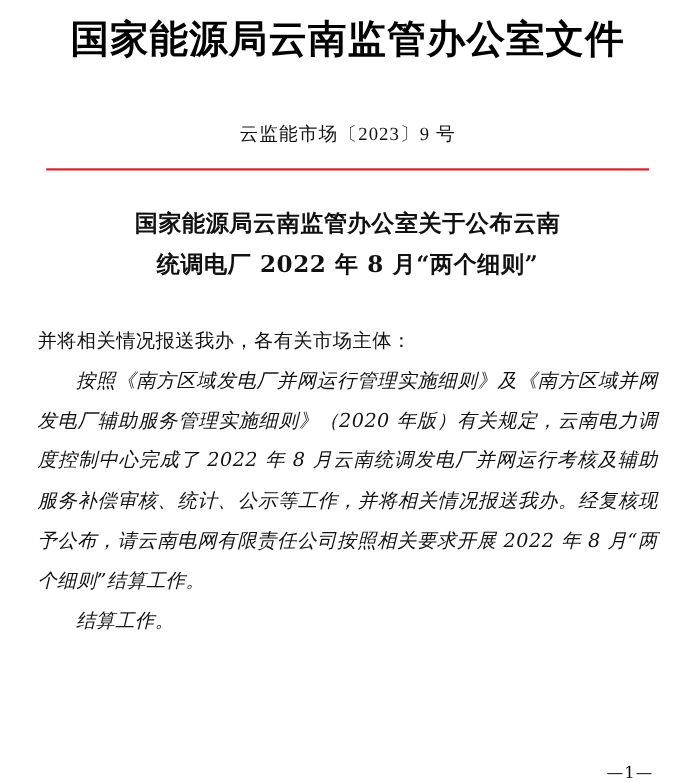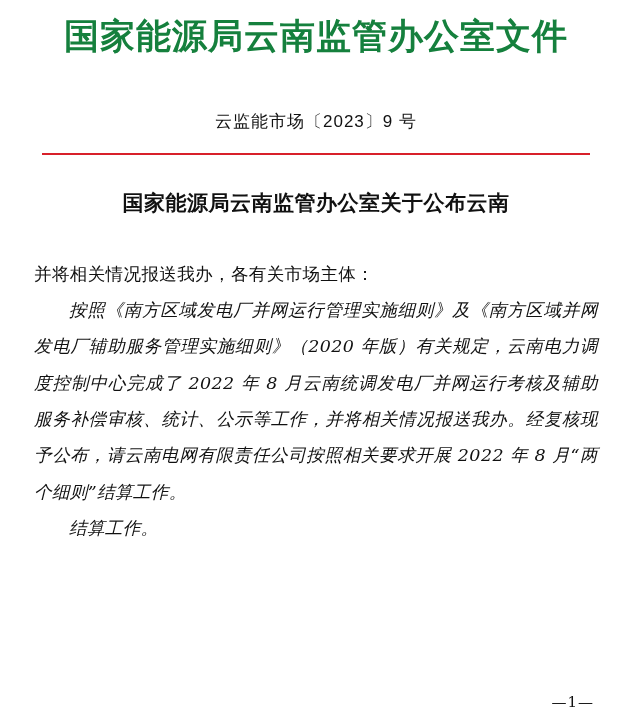--- a/index.html
+++ b/index.html
@@ -19,37 +19,37 @@
     width: 632px;
     height: 711px;
     box-sizing: border-box;
     padding: 0 34px;
   }
 
   
   .doc-header {
     text-align: center;
     margin-top: 14px;
-    color: #15803d;
+    color: #000000;
     font-family: "DejaVu Serif", "Liberation Serif", serif;
     font-weight: bold;
     font-size: 35px;
     letter-spacing: 1px;
     line-height: 1.25;
     white-space: nowrap;
   }
 
   
   .doc-number {
     text-align: center;
     margin-top: 52px;
     font-size: 17px;
     letter-spacing: 1px;
     color: #111;
-    font-family: Liberation Sans, sans-serif;
+    font-family: Liberation Serif, serif;
   }
 
   
   .red-rule {
     margin: 20px 8px 0 8px;
     height: 2px;
     background: #d8202a;
   }
 
   
@@ -101,20 +101,21 @@
 <div class="page">
 
   <div class="doc-header">国家能源局云南监管办公室文件</div>
 
   <div class="doc-number">云监能市场〔2023〕9 号</div>
 
   <div class="red-rule"></div>
 
   <div class="doc-title">
     <span class="line">国家能源局云南监管办公室关于公布云南</span>
+    <span class="line">统调电厂 2022 年 8 月“两个细则”</span>
   </div>
 
   <div class="body-block">
     <p class="salutation">并将相关情况报送我办，各有关市场主体：</p>
     <p class="para">按照《南方区域发电厂并网运行管理实施细则》及《南方区域并网发电厂辅助服务管理实施细则》（2020 年版）有关规定，云南电力调度控制中心完成了 2022 年 8 月云南统调发电厂并网运行考核及辅助服务补偿审核、统计、公示等工作，并将相关情况报送我办。经复核现予公布，请云南电网有限责任公司按照相关要求开展 2022 年 8 月“两个细则”结算工作。</p>
     <p class="para">结算工作。</p>
   </div>
 
   <div class="page-number">—1—</div>
 

